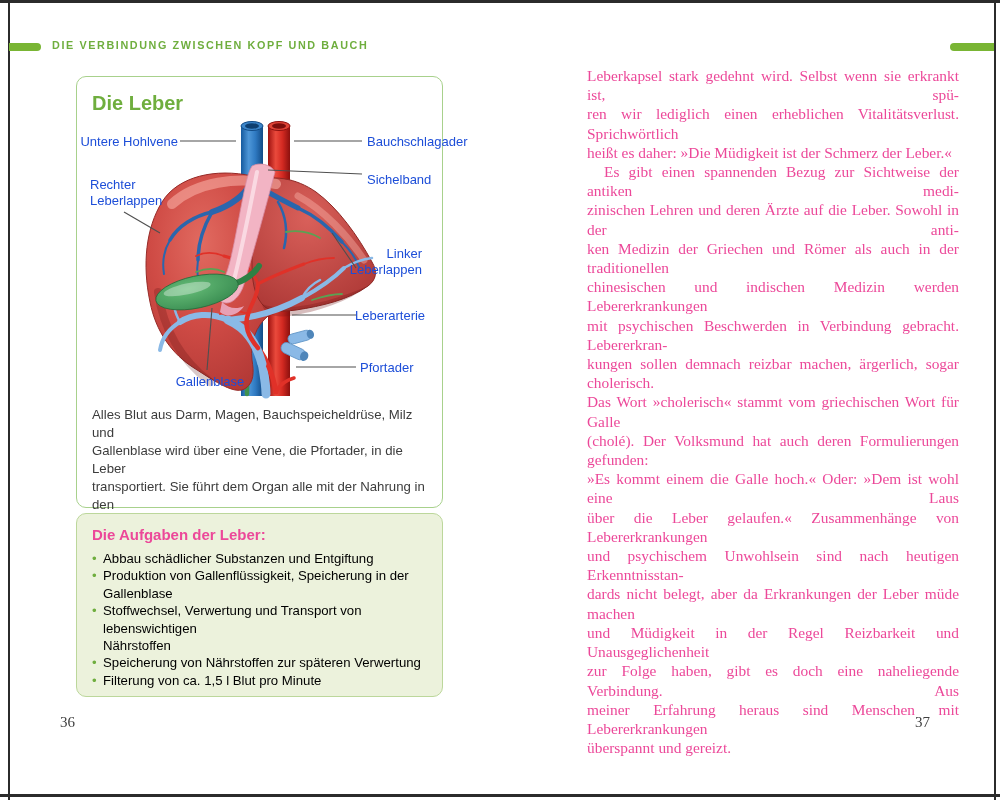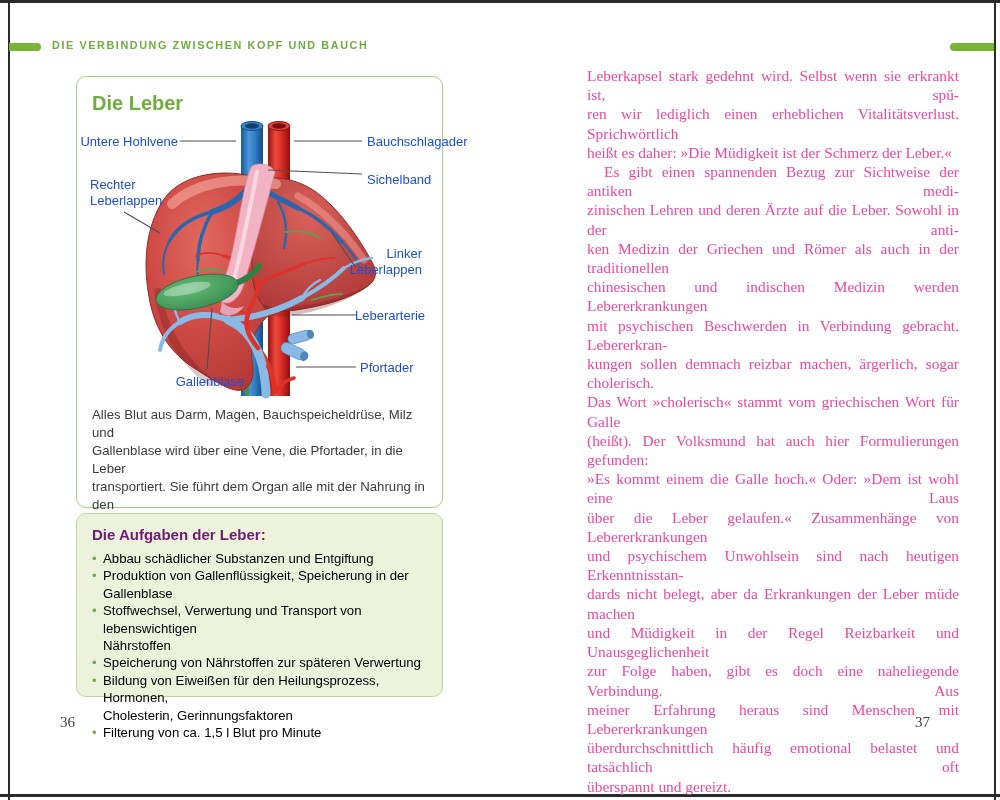--- a/index.html
+++ b/index.html
@@ -12,21 +12,21 @@
   
   .figbox{position:absolute;left:76px;top:76px;width:367px;height:432px;background:#fff;
           border:1.2px solid #a8d18c;border-radius:10px;box-sizing:border-box;}
   .figtitle{position:absolute;left:92px;top:92px;font-size:20px;font-weight:bold;color:#6fae3e;}
   .flabel{position:absolute;font-size:13px;color:#1d4ed8;line-height:16px;white-space:pre-line;}
   .caption{position:absolute;left:92px;top:406px;width:336px;font-size:13.2px;line-height:18px;
            color:#3c3c3c;white-space:pre-line;}
   
   .taskbox{position:absolute;left:76px;top:513px;width:367px;height:184px;background:#ecf2dc;
            border:1px solid #bcd79b;border-radius:10px;box-sizing:border-box;}
-  .tasktitle{position:absolute;left:92px;top:526px;font-size:15px;font-weight:bold;color:#701a75;}
+  .tasktitle{position:absolute;left:92px;top:526px;font-size:15px;font-weight:bold;color:#ec4899;}
   .tasklist{position:absolute;left:92px;top:550px;width:336px;margin:0;padding:0;list-style:none;}
   .tasklist li{position:relative;padding-left:11px;font-size:13.2px;line-height:17.4px;
                color:#000000;white-space:pre-line;}
   .tasklist li::before{content:"•";position:absolute;left:0;top:0;color:#6fae3e;}
   
   #rp-flow{position:absolute;left:557px;top:66px;width:372px;
            font-family:"Liberation Serif",serif;font-size:15.4px;line-height:19.2px;color:#ec4899;margin-left:30px;}
   .jl{text-align:justify;text-align-last:justify;}
   .lastleft{text-align-last:left;}
   .indent{text-indent:17px;}
@@ -202,48 +202,45 @@
 zur Weiterverarbeitung zu.</div>
 
   <div class="taskbox"></div>
   <div class="tasktitle">Die Aufgaben der Leber:</div>
   <ul class="tasklist">
     <li>Abbau schädlicher Substanzen und Entgiftung</li>
     <li>Produktion von Gallenflüssigkeit, Speicherung in der Gallenblase</li>
     <li>Stoffwechsel, Verwertung und Transport von lebenswichtigen
 Nährstoffen</li>
     <li>Speicherung von Nährstoffen zur späteren Verwertung</li>
-    <li>Bildung von Eiweißen für den Heilungsprozess, Hormonen,
-Cholesterin, Gerinnungsfaktoren</li>
     <li>Filterung von ca. 1,5 l Blut pro Minute</li>
   </ul>
 
   <div id="rp-flow">
       <div>
         <div class="jl">Leberkapsel stark gedehnt wird. Selbst wenn sie erkrankt ist, spü-</div>
         <div class="jl">ren wir lediglich einen erheblichen Vitalitätsverlust. Sprichwörtlich</div>
         <div class="jl lastleft">heißt es daher: »Die Müdigkeit ist der Schmerz der Leber.«</div>
       </div>
       <div>
         <div class="jl indent">Es gibt einen spannenden Bezug zur Sichtweise der antiken medi-</div>
         <div class="jl">zinischen Lehren und deren Ärzte auf die Leber. Sowohl in der anti-</div>
         <div class="jl">ken Medizin der Griechen und Römer als auch in der traditionellen</div>
         <div class="jl">chinesischen und indischen Medizin werden Lebererkrankungen</div>
         <div class="jl">mit psychischen Beschwerden in Verbindung gebracht. Lebererkran-</div>
         <div class="jl">kungen sollen demnach reizbar machen, ärgerlich, sogar cholerisch.</div>
         <div class="jl">Das Wort »cholerisch« stammt vom griechischen Wort für Galle</div>
-        <div class="jl">(heißt). Der Volksmund hat auch hier Formulierungen gefunden:</div>
+        <div class="jl">(cholé). Der Volksmund hat auch deren Formulierungen gefunden:</div>
         <div class="jl">»Es kommt einem die Galle hoch.« Oder: »Dem ist wohl eine Laus</div>
         <div class="jl">über die Leber gelaufen.« Zusammenhänge von Lebererkrankungen</div>
         <div class="jl">und psychischem Unwohlsein sind nach heutigen Erkenntnisstan-</div>
         <div class="jl">dards nicht belegt, aber da Erkrankungen der Leber müde machen</div>
         <div class="jl">und Müdigkeit in der Regel Reizbarkeit und Unausgeglichenheit</div>
         <div class="jl">zur Folge haben, gibt es doch eine naheliegende Verbindung. Aus</div>
         <div class="jl">meiner Erfahrung heraus sind Menschen mit Lebererkrankungen</div>
-        <div class="jl">überdurchschnittlich häufig emotional belastet und tatsächlich oft</div>
         <div class="jl lastleft">überspannt und gereizt.</div>
       </div>
     </div>
 
   <div class="pagenum" style="left:60px;">36</div>
   <div class="pagenum" style="left:898px;width:32px;text-align:right;">37</div>
 
 </div>
 
 </body></html>

